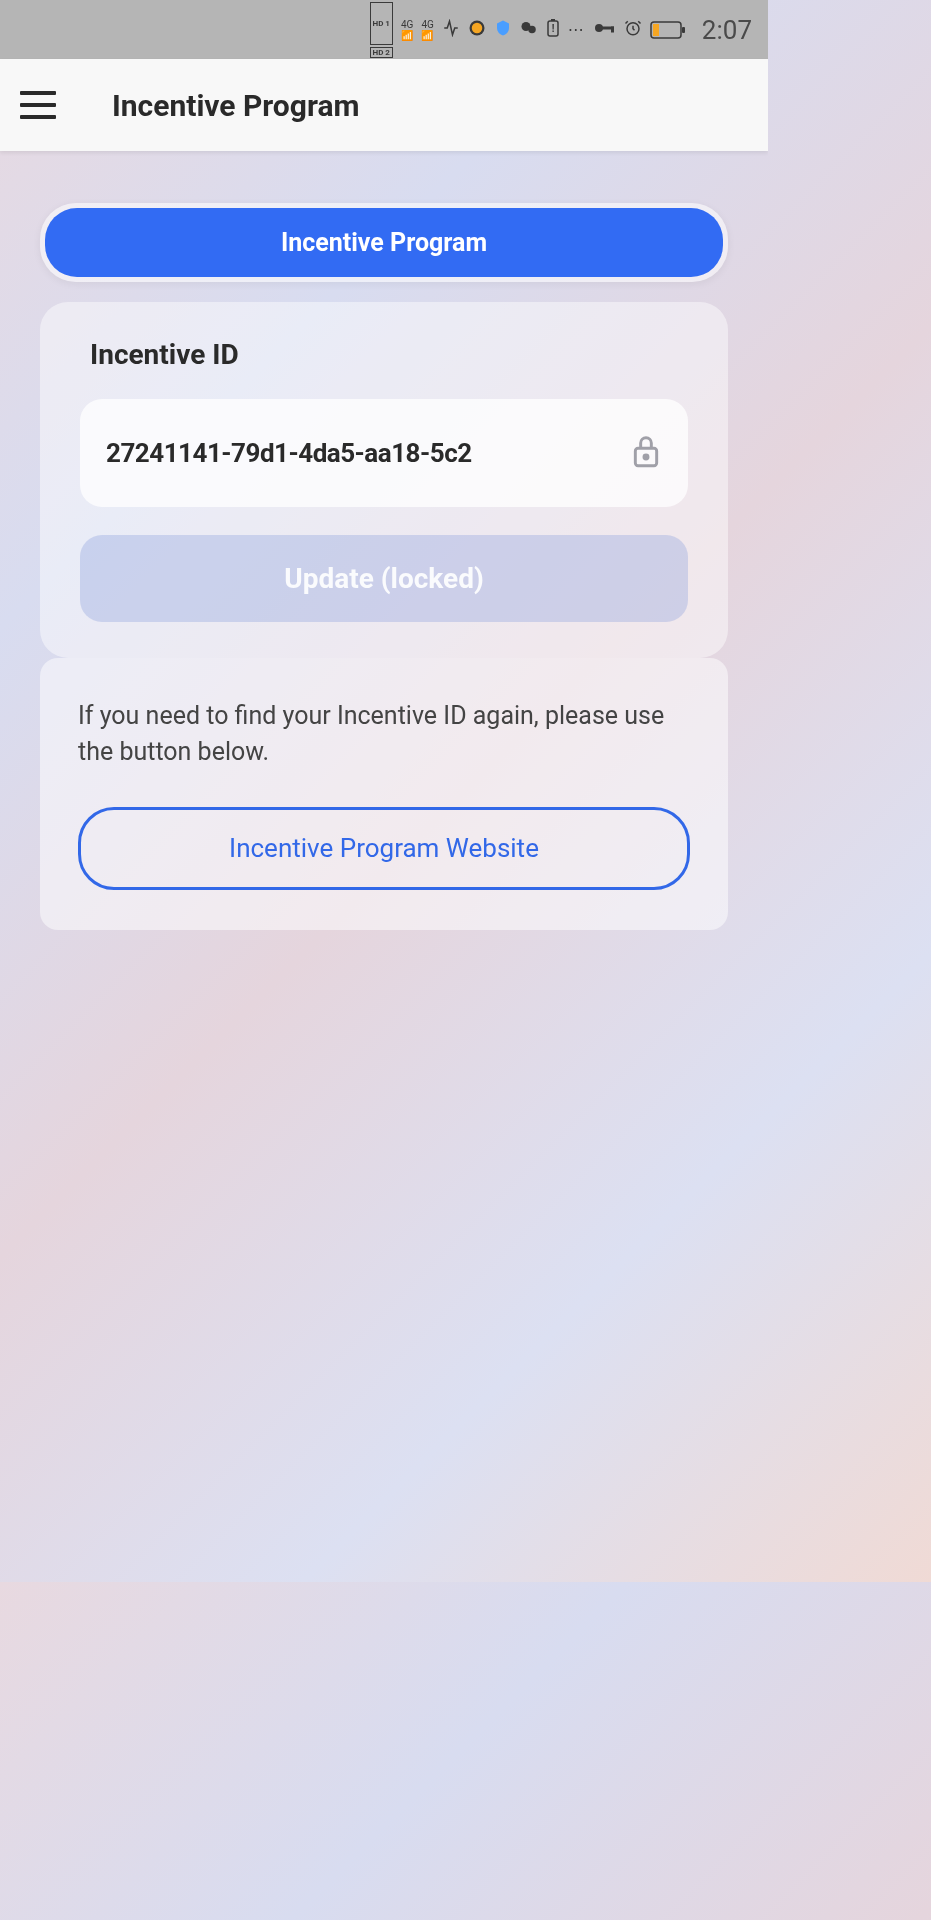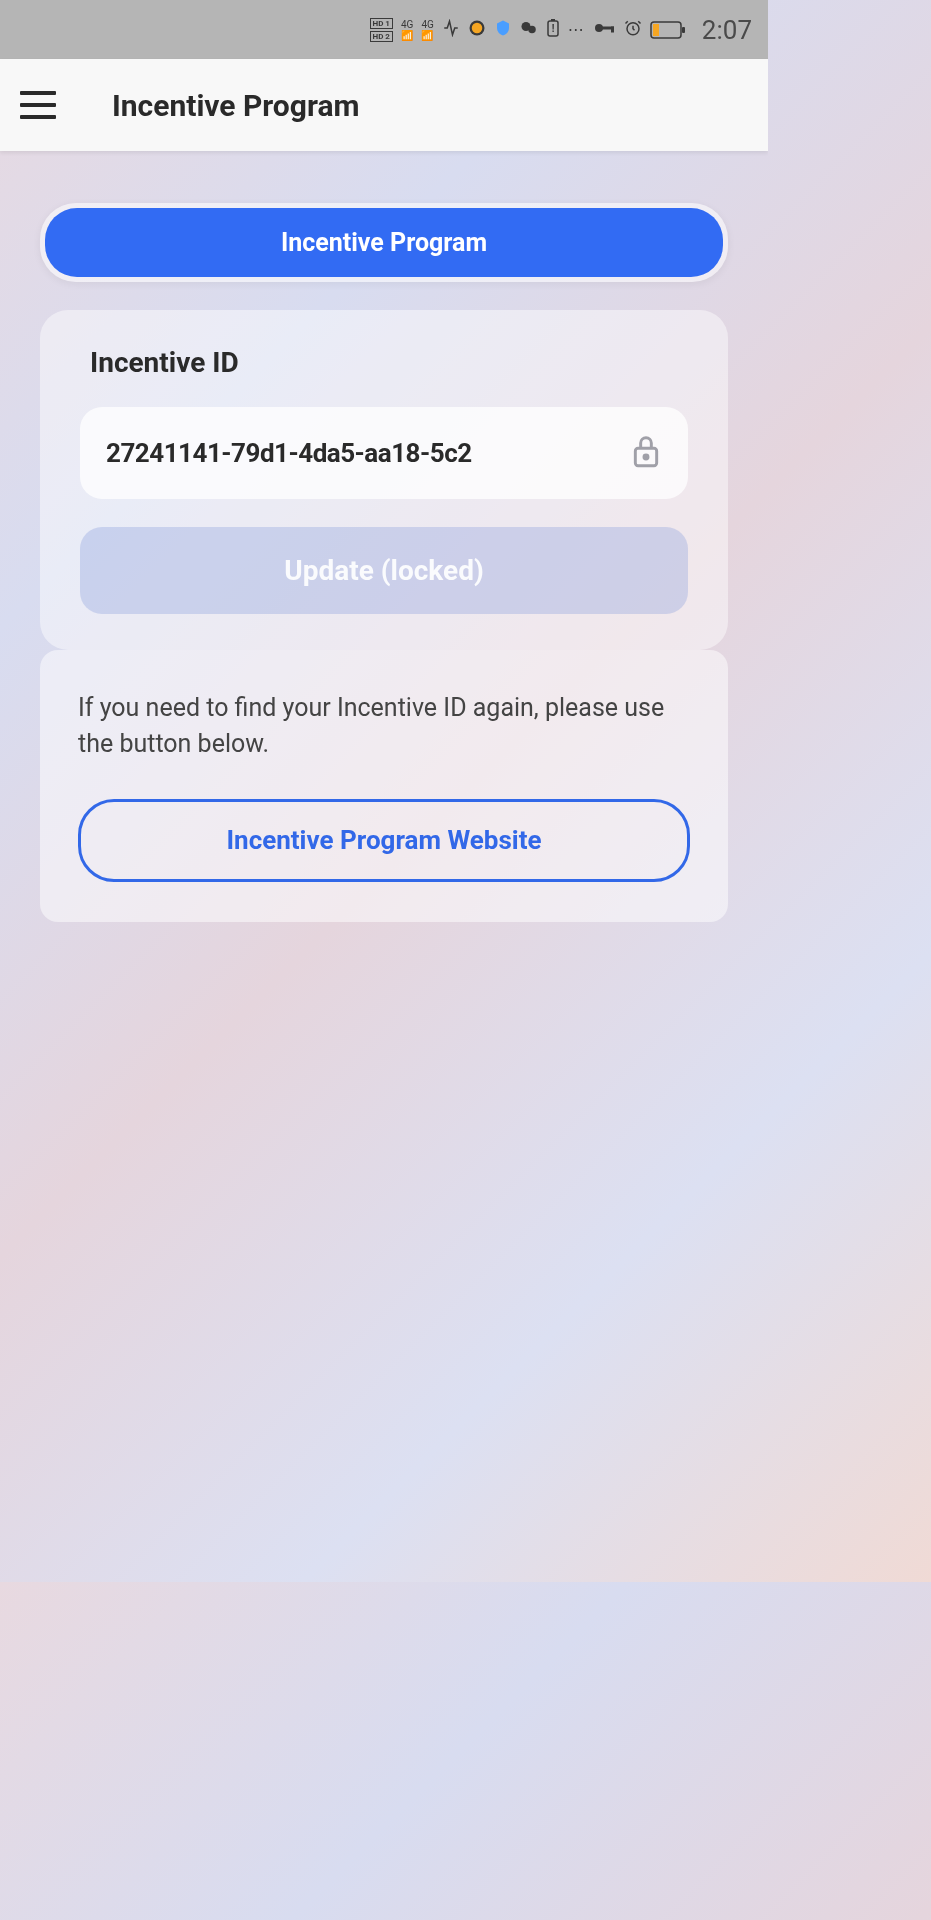--- a/index.html
+++ b/index.html
@@ -90,33 +90,33 @@
       background: #326bf3;
       color: #ffffff;
     }
     .tab.inactive {
       color: #b8b8c8;
     }
     .card {
       background: rgba(255,255,255,0.45);
       border-radius: 28px;
       padding: 36px 40px;
-      margin-top: 28px;
+      margin-top: 20px;
     }
     .card-title {
       font-size: 28px;
       font-weight: 700;
       color: #2a2a2a;
       margin-left: 10px;
       margin-bottom: 28px;
     }
     .input-box {
       background: rgba(255,255,255,0.75);
       border-radius: 22px;
-      height: 92px;
+      height: 108px;
       display: flex;
       align-items: center;
       padding: 16px 26px;
       justify-content: space-between;
     }
     .input-value {
       font-size: 26px;
       font-weight: 700;
       color: #2a2a2a;
       letter-spacing: -0.5px;
@@ -148,36 +148,36 @@
       line-height: 1.45;
       margin-bottom: 36px;
     }
     .website-btn {
       width: 100%;
       height: 83px;
       background: transparent;
       border: 3px solid #3268e8;
       border-radius: 36px;
       font-size: 26px;
-      font-weight: 700;
+      font-weight: 400;
       color: #3268e8;
       cursor: pointer;
     }
     .mini-icon {
       display: inline-block;
       font-size: 16px;
     }
   </style>
 </head>
 <body>
 
 <div class="status-bar">
   <div class="status-icons">
     <div style="display:flex;flex-direction:column;gap:2px;">
-      <span style="font-size:8px;font-weight:bold;border:1px solid #3a3a3a;padding:0 2px;">HD 1</span>
+      <span style="font-size:8px;font-weight:bold;border:1px solid #3a3a3a;padding:16px 2px;">HD 1</span>
       <span style="font-size:8px;font-weight:bold;border:1px solid #3a3a3a;padding:0 2px;">HD 2</span>
     </div>
     <span class="mini-icon" style="font-size:10px;">4G<br>📶</span>
     <span class="mini-icon" style="font-size:10px;">4G<br>📶</span>
     <span class="mini-icon">
       <svg width="18" height="18" viewBox="0 0 24 24" fill="none" stroke="#3a3a3a" stroke-width="2">
           <path d="M3 12h4l3-9 4 18 3-9h4"></path>
         </svg>
     </span>
     <span class="mini-icon">

